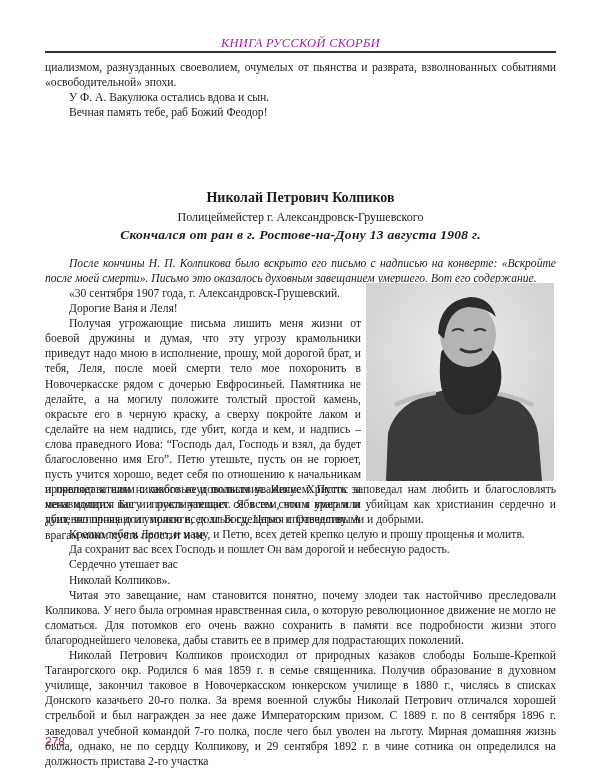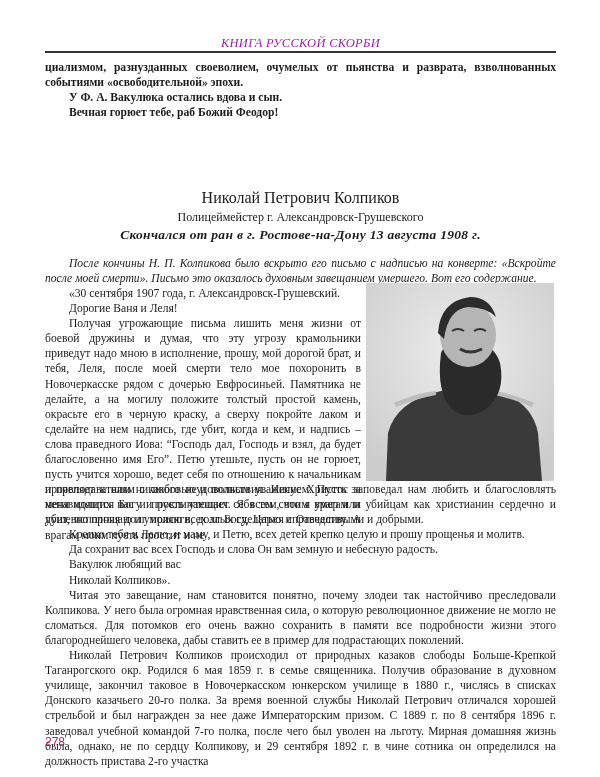--- a/index.html
+++ b/index.html
@@ -5,38 +5,38 @@
   html, body { margin: 0; padding: 0; background: #ffffff; }
   body { width: 600px; height: 777px; position: relative; overflow: hidden;
          font-family: "Liberation Serif", "DejaVu Serif", serif; color: #1c1c1c; }
   .running-head { position: absolute; left: 45px; width: 511px; top: 36px; text-align: center;
          font-style: italic; font-size: 12.5px; letter-spacing: 0.3px; color: #a21caf; }
   .head-rule { position: absolute; left: 45px; width: 511px; top: 51px; height: 1.6px; background: #333; }
   .block { position: absolute; left: 45px; width: 511px; font-size: 11.6px; line-height: 15.1px; }
   p { margin: 0; text-align: justify; }
   .ind { text-indent: 24px; }
   .title-block { position: absolute; left: 45px; width: 511px; top: 188px; text-align: center; }
-  .title { font-weight: normal; font-size: 16px; line-height: 20px; }
+  .title { font-weight: bold; font-size: 14px; line-height: 20px; }
   .subtitle { font-size: 12px; line-height: 18px; }
   .death { font-style: italic; font-size: 13.5px; line-height: 18px; letter-spacing: 0.3px; font-weight: bold; }
   .photo { position: absolute; left: 366px; top: 283px; width: 188px; height: 198px;
            background: radial-gradient(ellipse at 50% 30%, #e6e6e6 0%, #d8d8d8 55%, #cfcfcf 100%); overflow: hidden; }
   .narrow { width: 316px; }
   .page-num { position: absolute; left: 45px; top: 735px; font-family: "Liberation Sans", sans-serif; font-size: 12px; color: #be185d; }
 </style>
 </head>
 <body>
 
 <div class="running-head">КНИГА РУССКОЙ СКОРБИ</div>
 <div class="head-rule"></div>
 
-<div class="block" style="top:60px;font-weight:bold;">
+<div class="block" style="top:60px;">
   <p>циализмом, разнузданных своеволием, очумелых от пьянства и разврата, взволнованных событиями «освободительной» эпохи.</p>
   <p class="ind">У Ф. А. Вакулюка остались вдова и сын.</p>
-  <p class="ind">Вечная горюет тебе, раб Божий Феодор!</p>
+  <p class="ind">Вечная память тебе, раб Божий Феодор!</p>
 </div>
 
 <div class="title-block">
   <div class="title">Николай Петрович Колпиков</div>
   <div class="subtitle">Полицеймейстер г. Александровск-Грушевского</div>
   <div class="death">Скончался от ран в г. Ростове-на-Дону 13 августа 1908 г.</div>
 </div>
 
 <div class="block" style="top:256px;font-style:italic;">
   <p class="ind">После кончины Н. П. Колпикова было вскрыто его письмо с надписью на конверте: «Вскройте после моей смерти». Письмо это оказалось духовным завещанием умершего. Вот его содержание.</p>
@@ -65,20 +65,20 @@
     <path d="M72 50 Q74 18 104 14 Q124 14 130 34 Q120 24 102 24 Q82 26 78 56 Z" fill="#2c2c2c"></path>
     <path d="M86 48 Q92 44 98 48" stroke="#333" stroke-width="2" fill="none"></path>
     <path d="M108 48 Q114 44 120 48" stroke="#333" stroke-width="2" fill="none"></path>
     <path d="M94 66 Q104 72 116 66" stroke="#333" stroke-width="3" fill="none"></path>
   </svg>
 </div>
 
 <div class="block" style="top:482px;">
   <p>проявляет к ним никакого неудовольствия. Иисус Христос заповедал нам любить и благословлять ненавидящих нас и проклинающих. Я всем своим врагам и убийцам как христианин сердечно и душевно прощаю и умоляю всех злых сделаться справедливыми и добрыми.</p>
   <p class="ind">Крепко тебя и Лелю, и маму, и Петю, всех детей крепко целую и прошу прощенья и молитв.</p>
-  <p class="ind">Да сохранит вас всех Господь и слова Он вам земную и небесную радость.</p>
-  <p class="ind">Вакулюк любящий вас</p>
+  <p class="ind">Да сохранит вас всех Господь и пошлет Он вам дорогой и небесную радость.</p>
+  <p class="ind">Сердечно утешает вас</p>
   <p class="ind">Николай Колпиков».</p>
   <p class="ind">Читая это завещание, нам становится понятно, почему злодеи так настойчиво преследовали Колпикова. У него была огромная нравственная сила, о которую революционное движение не могло не сломаться. Для потомков его очень важно сохранить в памяти все подробности жизни этого благороднейшего человека, дабы ставить ее в пример для подрастающих поколений.</p>
   <p class="ind">Николай Петрович Колпиков происходил от природных казаков слободы Больше-Крепкой Таганрогского окр. Родился 6 мая 1859 г. в семье священника. Получив образование в духовном училище, закончил таковое в Новочеркасском юнкерском училище в 1880 г., числясь в списках Донского казачьего 20-го полка. За время военной службы Николай Петрович отличался хорошей стрельбой и был награжден за нее даже Императорским призом. С 1889 г. по 8 сентября 1896 г. заведовал учебной командой 7-го полка, после чего был уволен на льготу. Мирная домашняя жизнь была, однако, не по сердцу Колпикову, и 29 сентября 1892 г. в чине сотника он определился на должность пристава 2-го участка</p>
 </div>
 
 <div class="page-num">278</div>
 
 </body></html>

